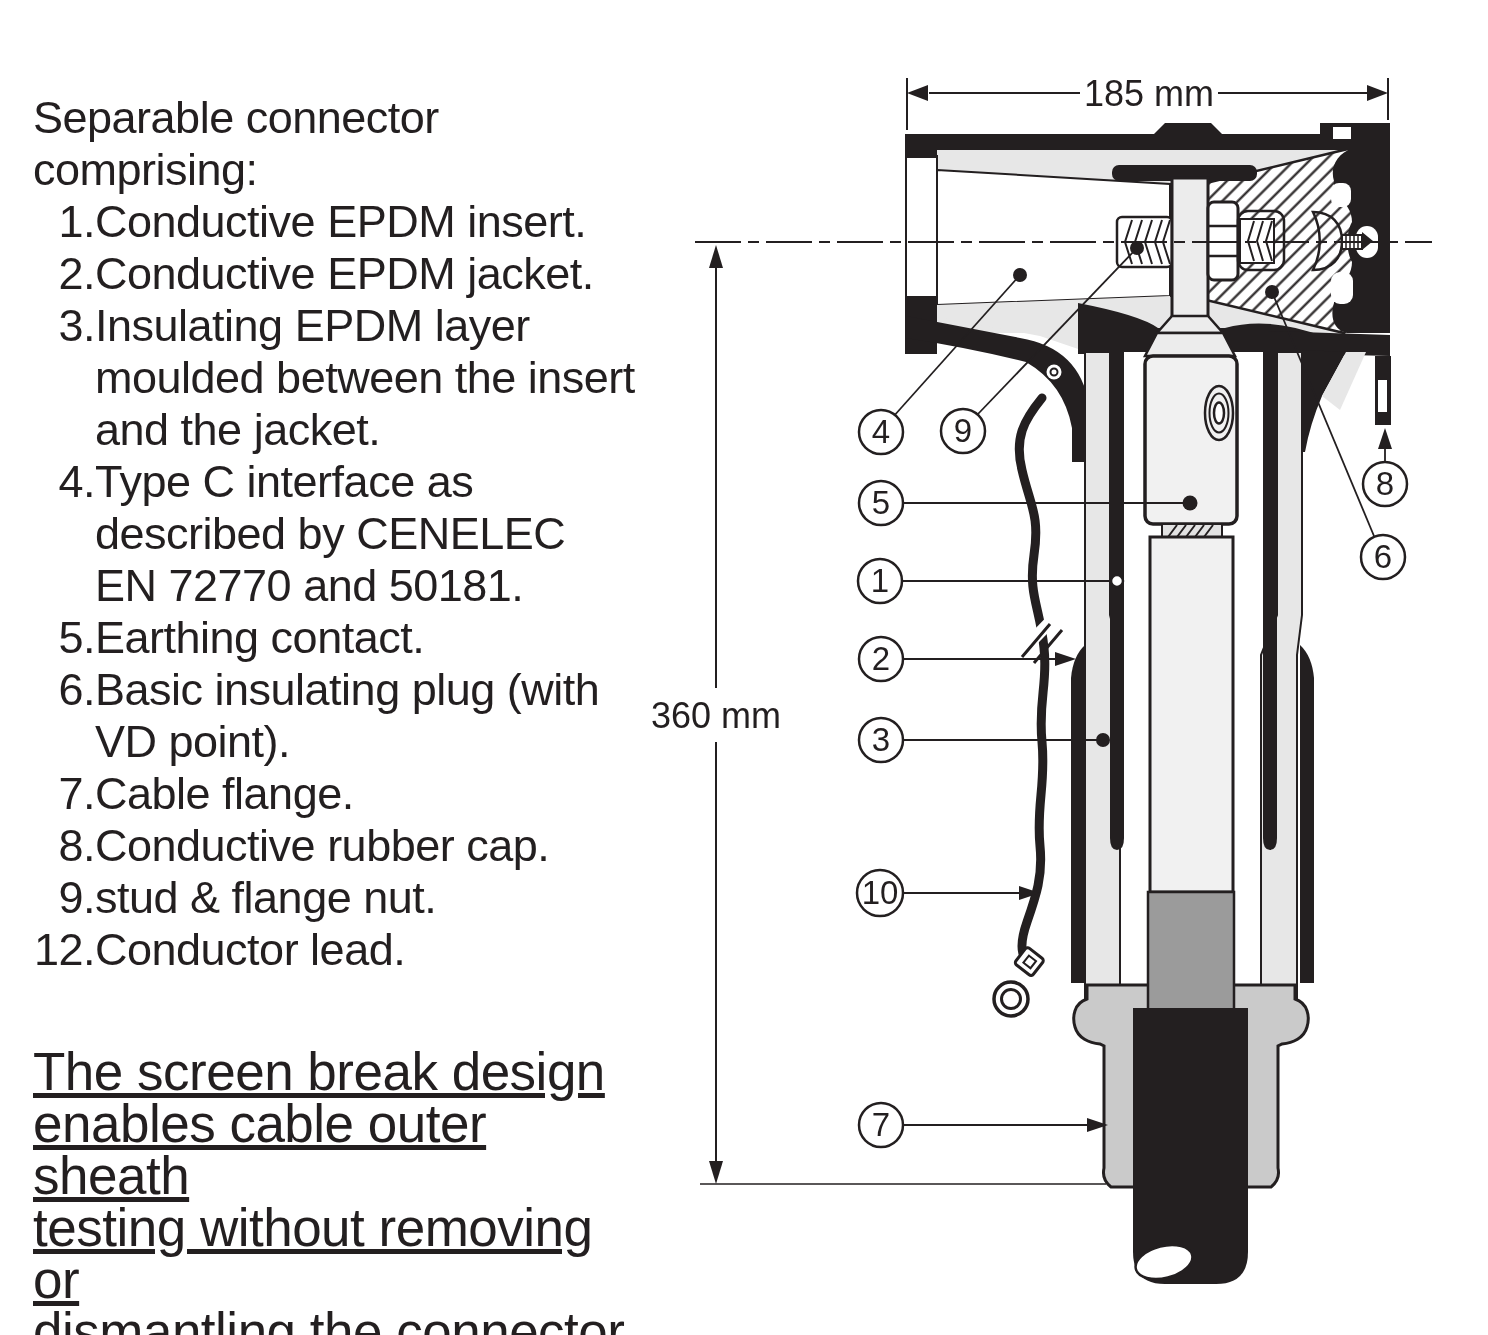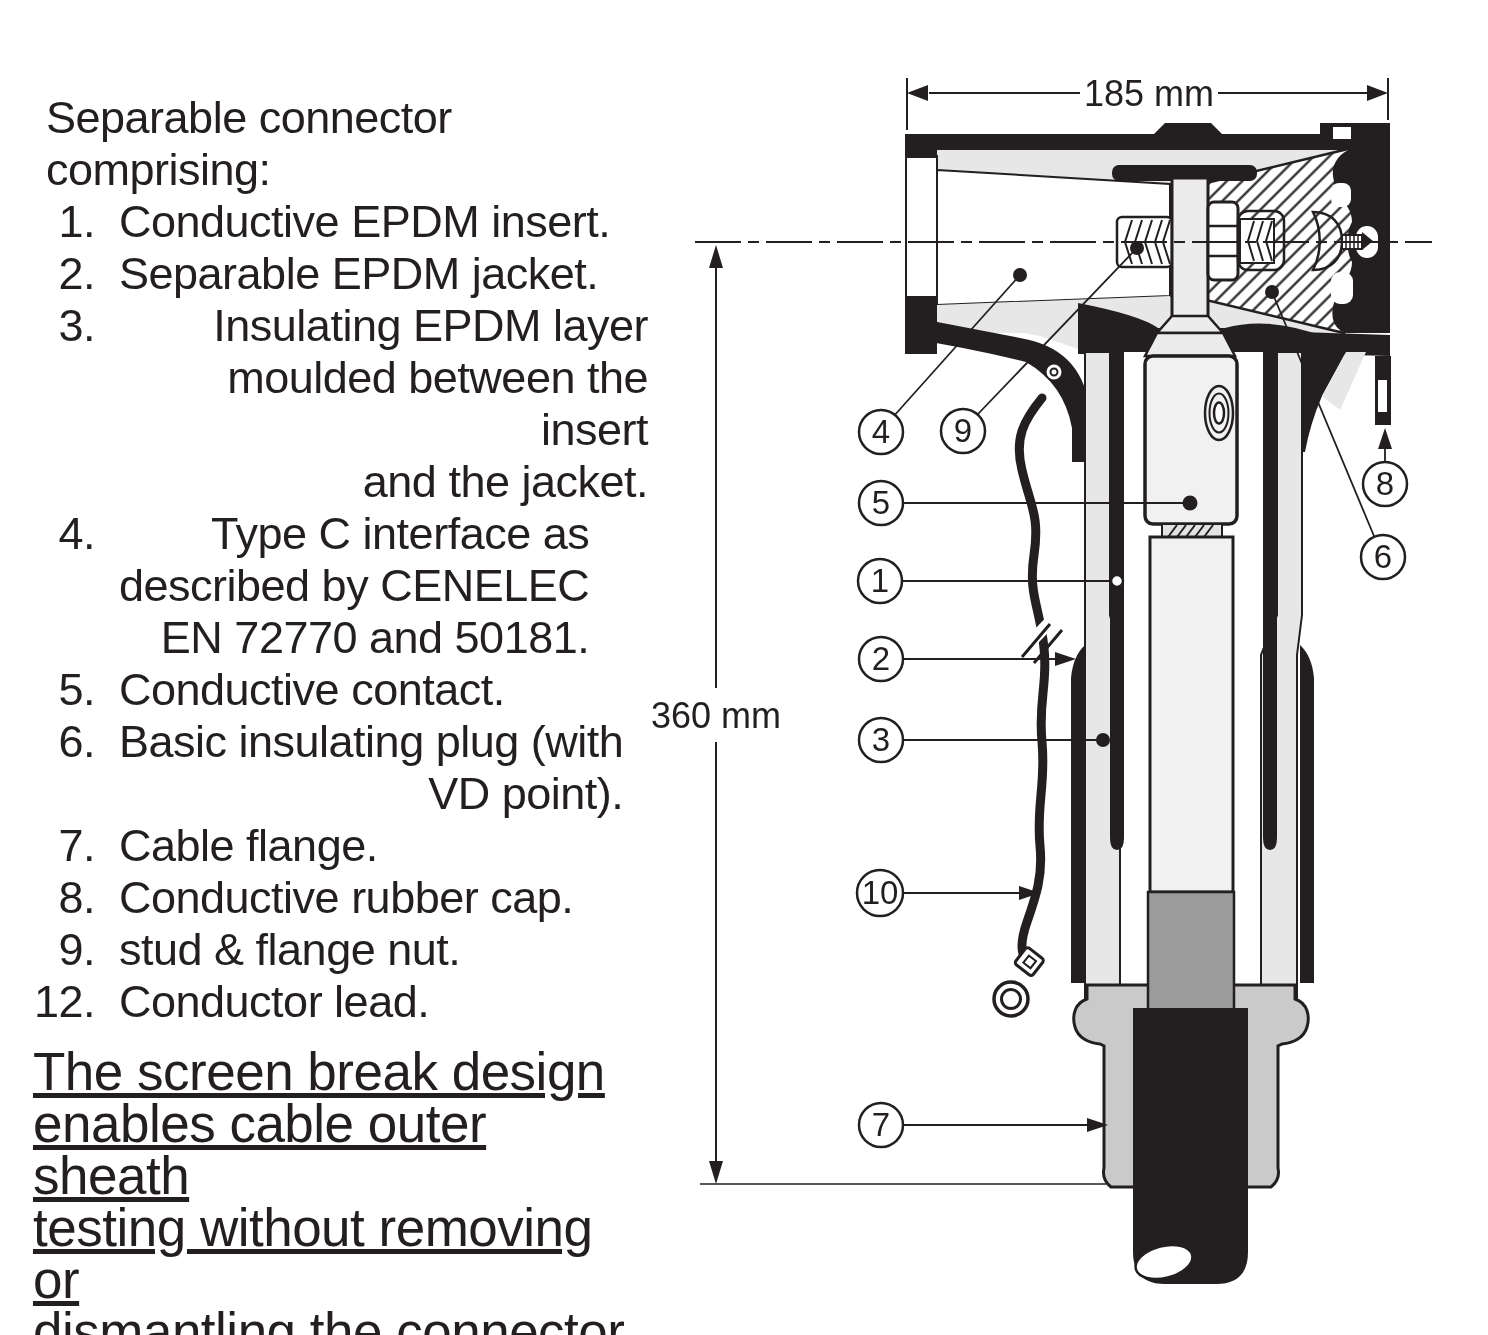--- a/index.html
+++ b/index.html
@@ -4,24 +4,24 @@
 <style>
   html,body{margin:0;padding:0;}
   body{
     width:1488px;height:1335px;position:relative;background:#ffffff;
     font-family:"Liberation Sans",sans-serif;color:#231f20;overflow:hidden;
   }
   .desc{
     position:absolute;left:33px;top:92px;width:615px;
     font-size:45px;line-height:52px;letter-spacing:-0.5px;
   }
-  .intro{white-space:pre-line;margin-left:13px;}
+  .intro{white-space:pre-line;}
   .li{display:flex;}
   .num{flex:0 0 62px;text-align:right;}
-  .txt{margin-left:24px;white-space:pre-line;text-align:right;}
+  .txt{margin-left:0;white-space:pre-line;}
   .footer{
     position:absolute;left:33px;top:1046px;width:615px;
     font-size:53px;line-height:52px;letter-spacing:-0.5px;white-space:pre-line;text-decoration:underline;
   }
   svg{position:absolute;left:0;top:0;}
   svg text{font-family:"Liberation Sans",sans-serif;fill:#231f20;}
   .dimtxt{font-size:36px;}
   .cotxt{font-size:33px;text-anchor:middle;}
 </style>
 </head>
@@ -29,37 +29,37 @@
 
 <div class="desc">
   <div class="intro">Separable connector
 comprising:</div>
   <div class="li">
       <span class="num">1.</span>
       <span class="txt">Conductive EPDM insert.</span>
     </div>
   <div class="li">
       <span class="num">2.</span>
-      <span class="txt">Separable EPDM jacket.</span>
+      <span class="txt">Conductive EPDM jacket.</span>
     </div>
   <div class="li">
       <span class="num">3.</span>
       <span class="txt">Insulating EPDM layer
 moulded between the insert
 and the jacket.</span>
     </div>
   <div class="li">
       <span class="num">4.</span>
       <span class="txt">Type C interface as
 described by CENELEC
 EN 72770 and 50181.</span>
     </div>
   <div class="li">
       <span class="num">5.</span>
-      <span class="txt">Conductive contact.</span>
+      <span class="txt">Earthing contact.</span>
     </div>
   <div class="li">
       <span class="num">6.</span>
       <span class="txt">Basic insulating plug (with
 VD point).</span>
     </div>
   <div class="li">
       <span class="num">7.</span>
       <span class="txt">Cable flange.</span>
     </div>

